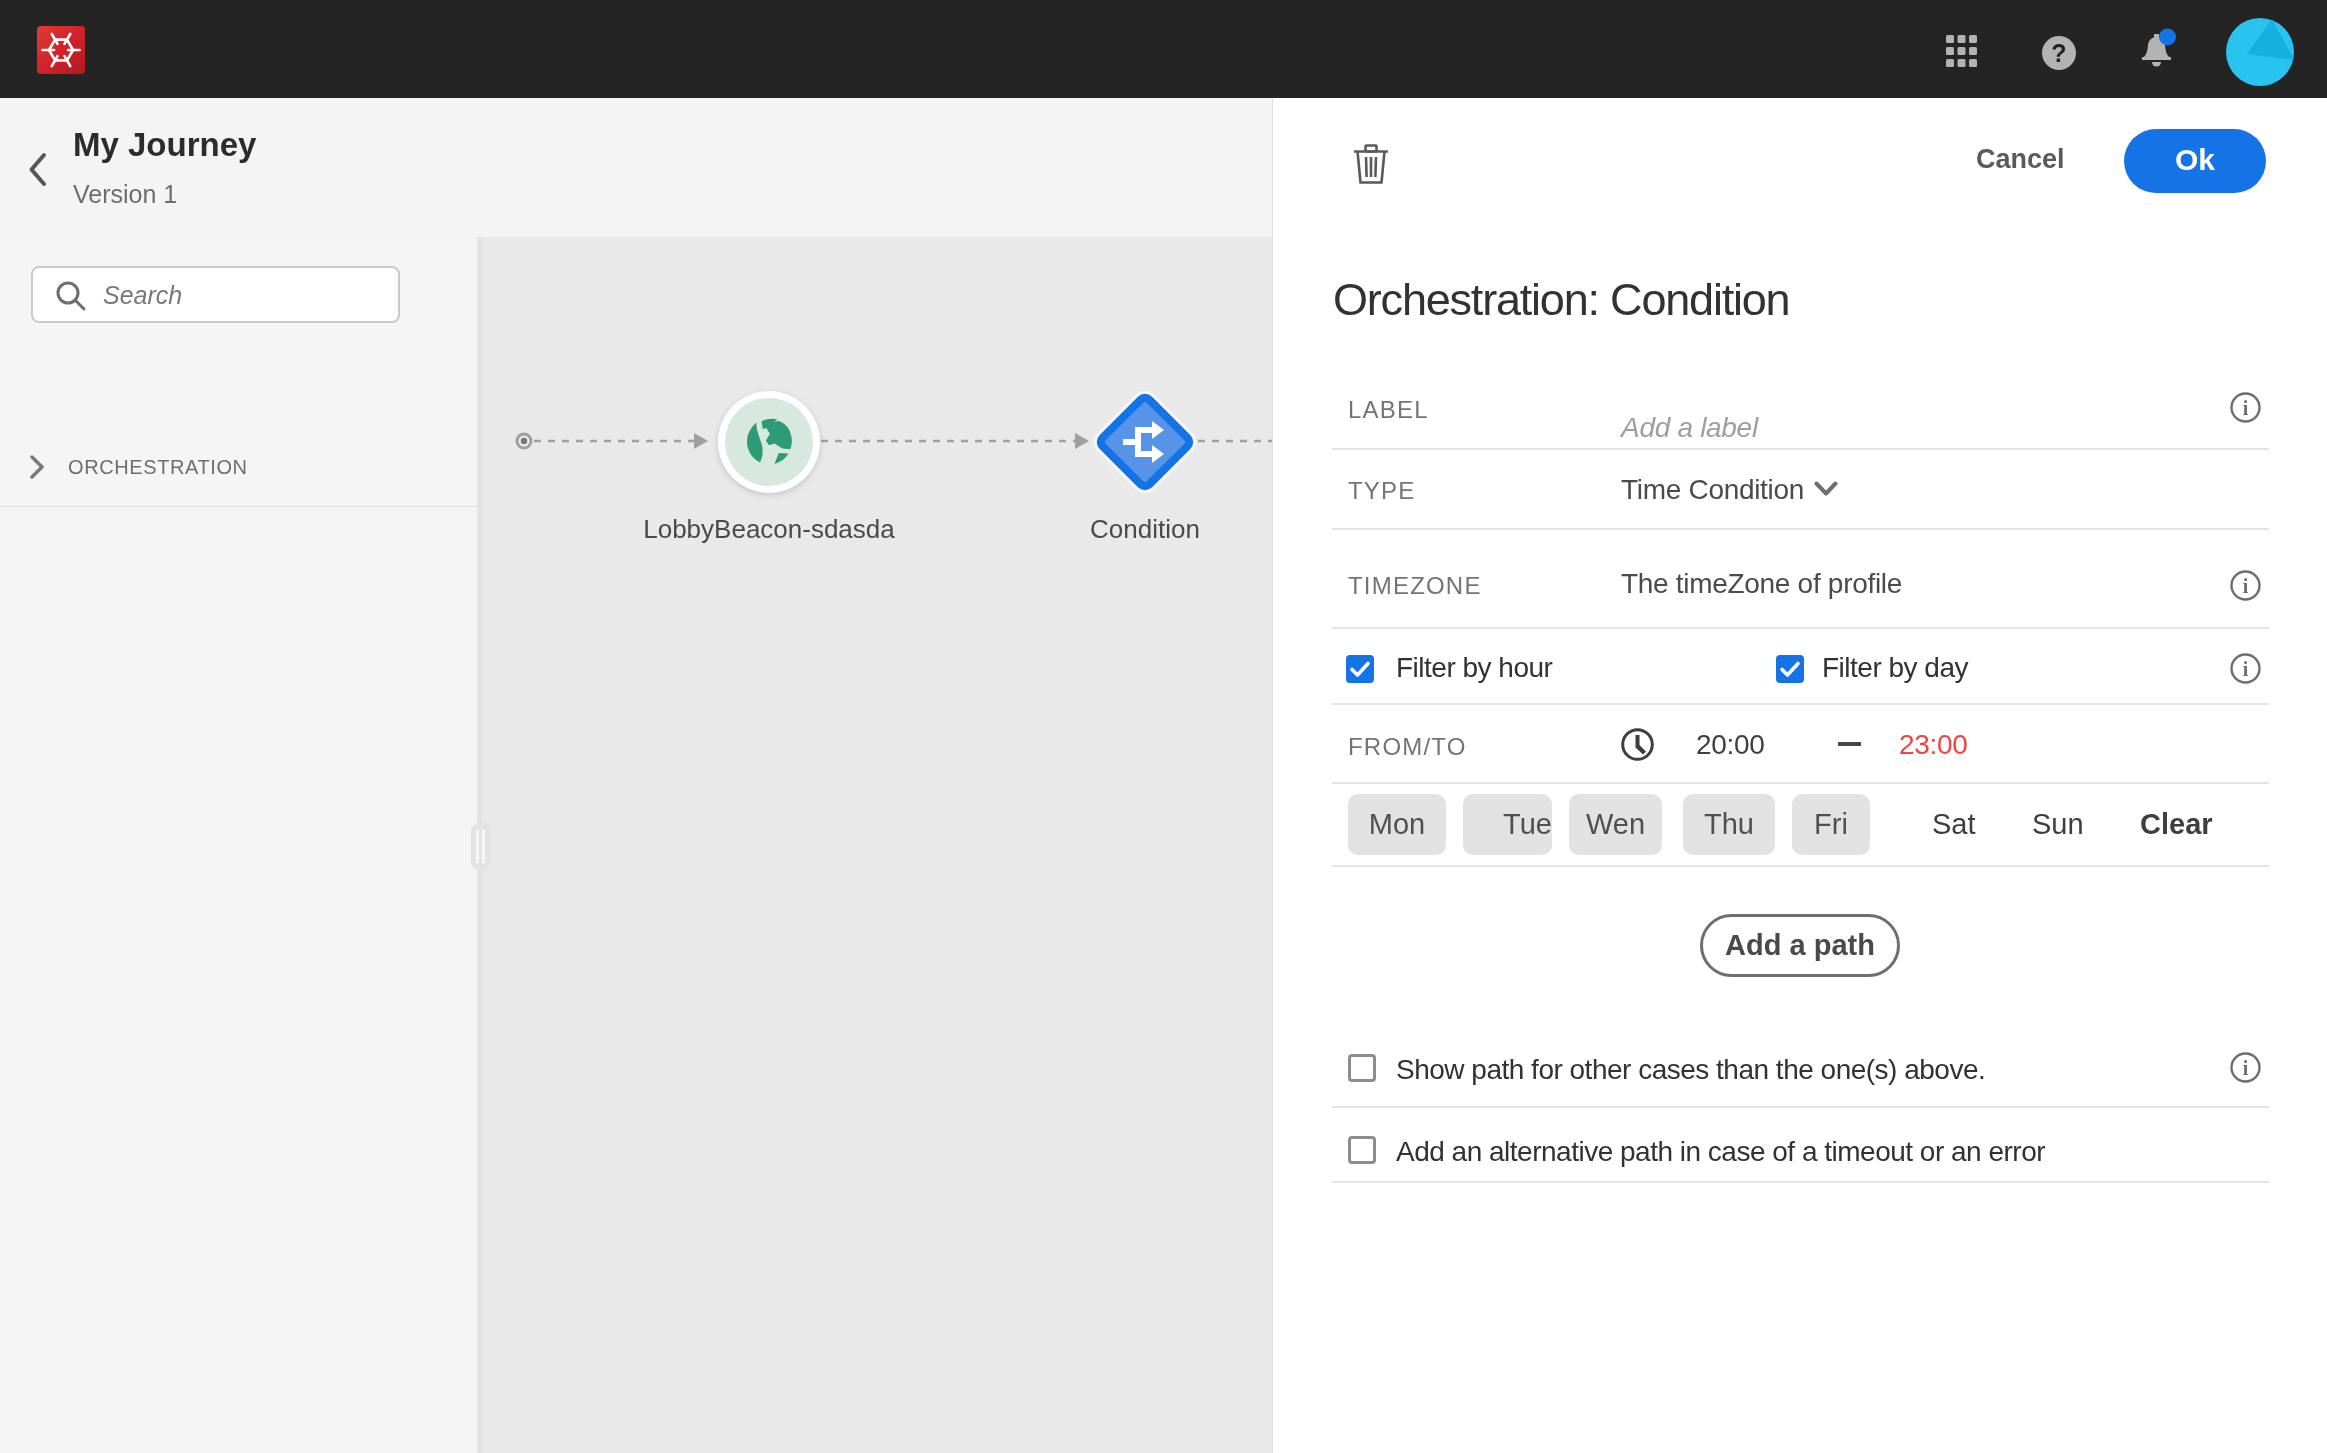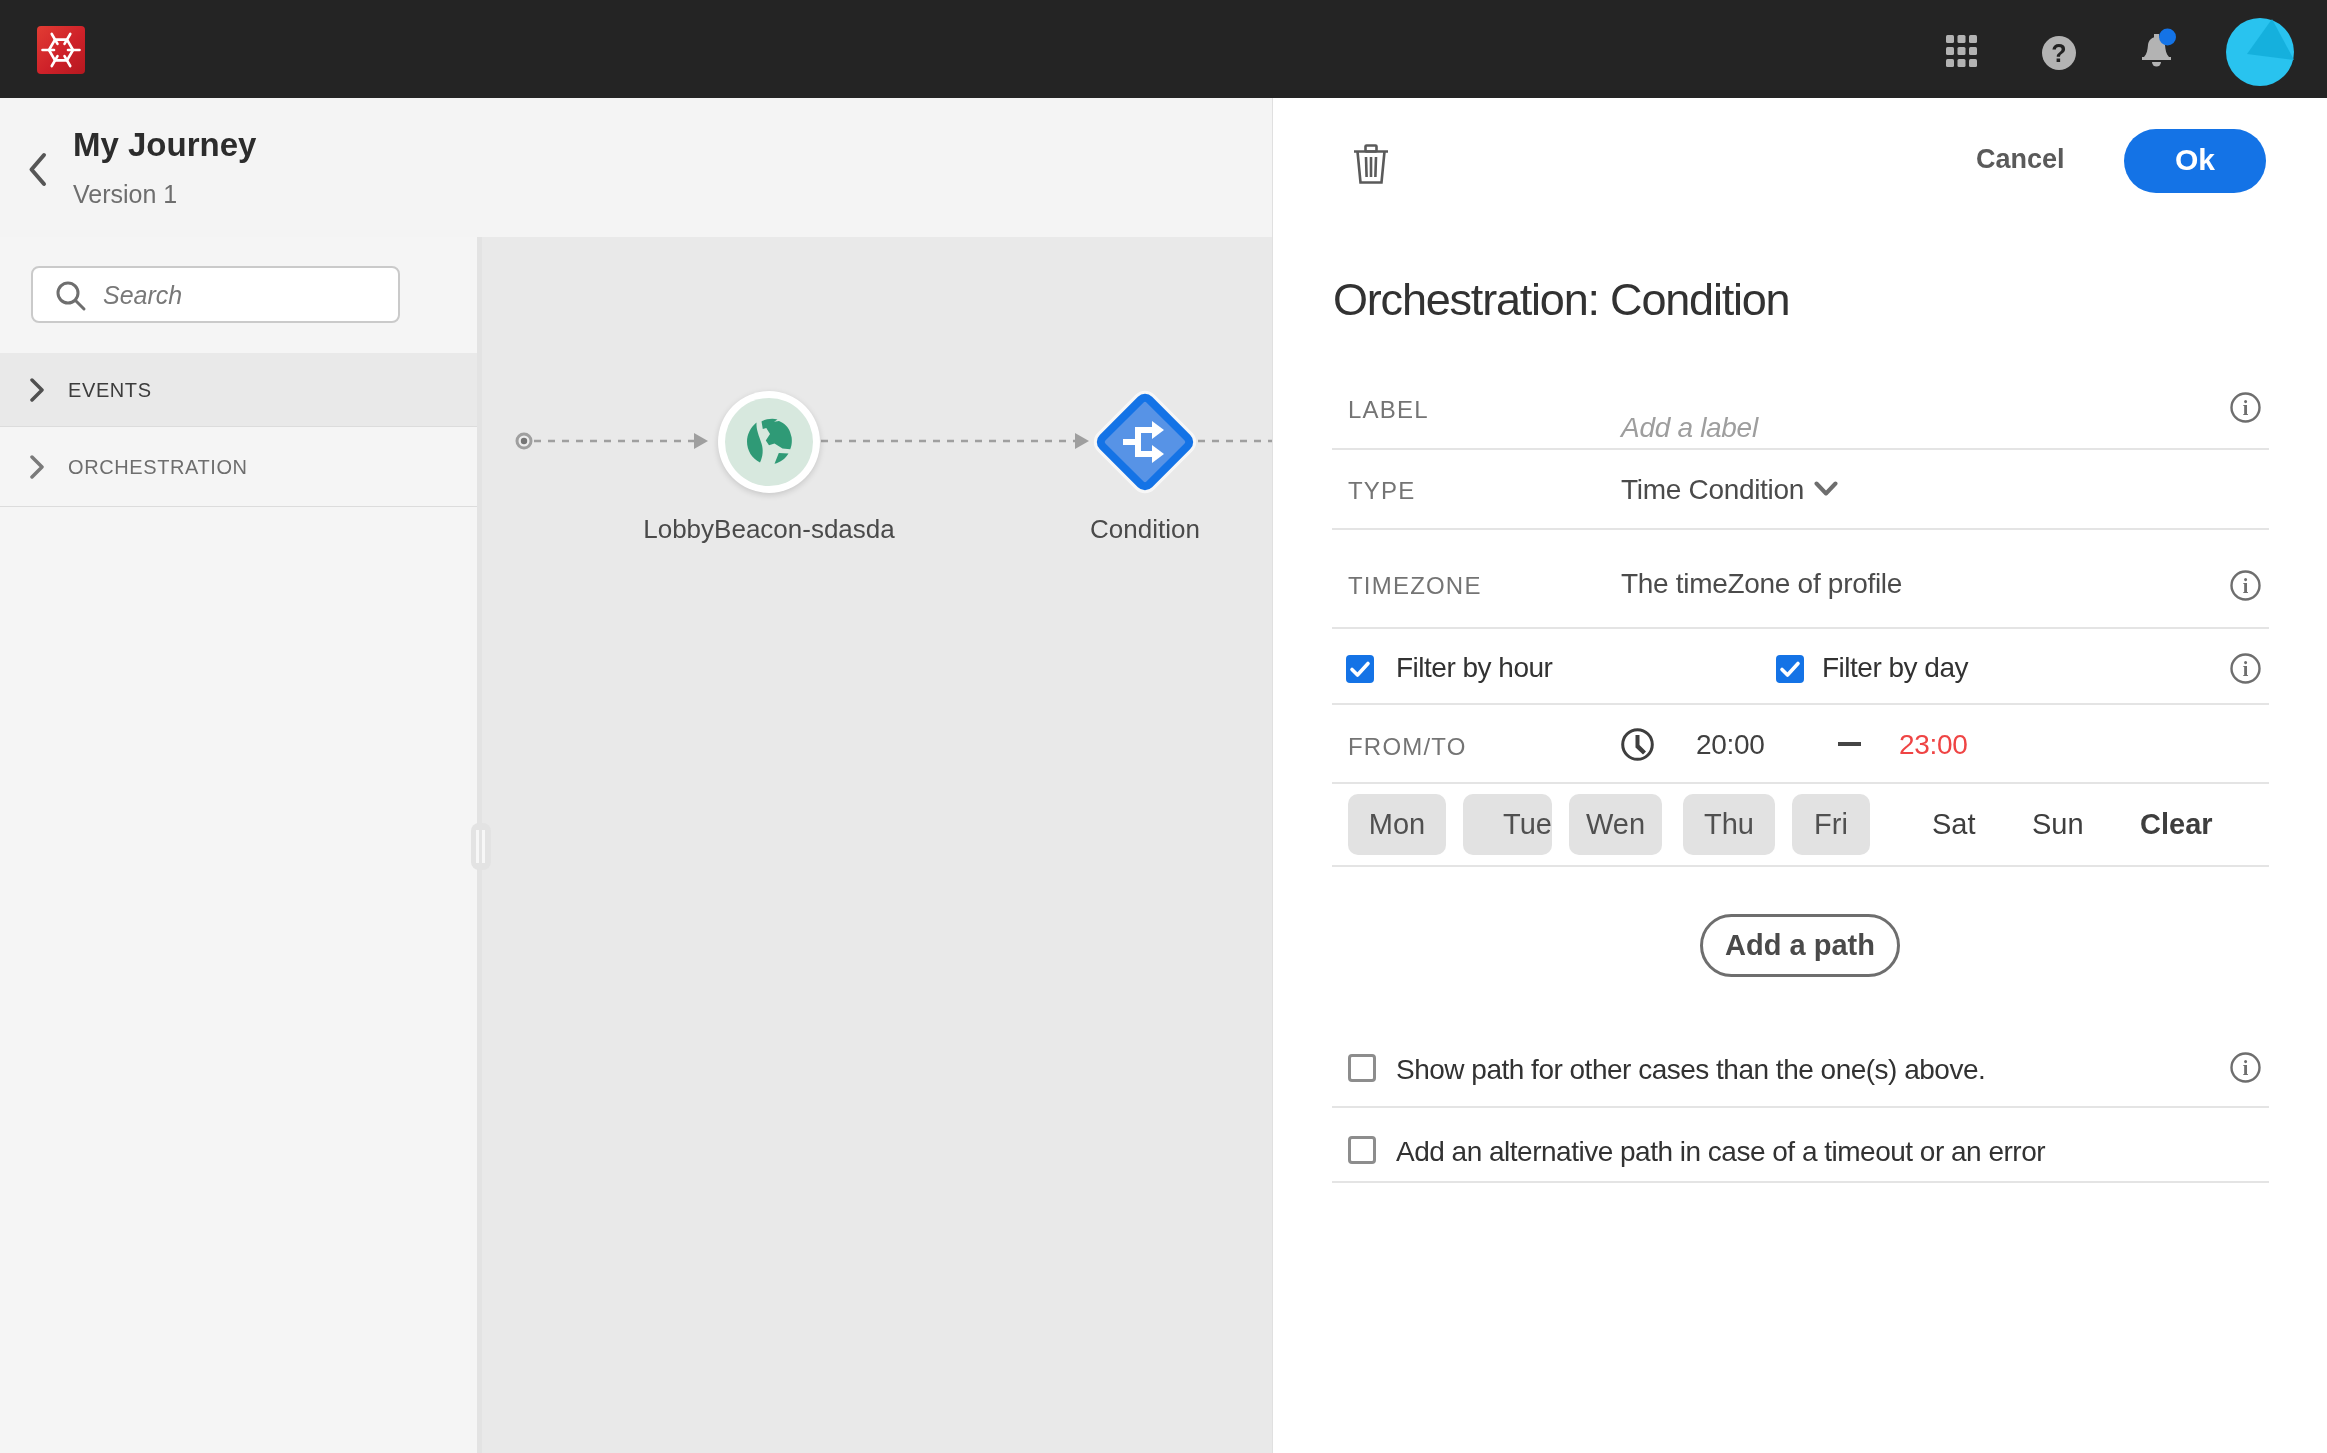--- a/index.html
+++ b/index.html
@@ -125,26 +125,20 @@
 </div>
 
 <div class="sidebar">
   <div class="searchbox">
     <svg class="abs" style="left:22px; top:12px;" width="32" height="32" viewBox="0 0 32 32">
       <circle cx="13" cy="13" r="10" fill="none" stroke="#6e6e6e" stroke-width="3"></circle>
       <line x1="20.5" y1="20.5" x2="29" y2="29" stroke="#6e6e6e" stroke-width="3" stroke-linecap="round"></line>
     </svg>
     <div class="searchtxt">Search</div>
   </div>
-  <div class="srow srow1">
-    <svg class="chev" width="14" height="24" viewBox="0 0 14 24">
-        <path d="M2 2 L12 12 L2 22" fill="none" stroke="#505050" stroke-width="3.5" stroke-linecap="round" stroke-linejoin="round"></path>
-      </svg>
-    <div class="lbl">EVENTS</div>
-  </div>
   <div class="srow srow2">
     <svg class="chev" width="14" height="24" viewBox="0 0 14 24">
         <path d="M2 2 L12 12 L2 22" fill="none" stroke="#7a7a7a" stroke-width="3.5" stroke-linecap="round" stroke-linejoin="round"></path>
       </svg>
     <div class="lbl">ORCHESTRATION</div>
   </div>
 </div>
 <div class="vbar"></div>
 <div class="vhandle"></div>
 

